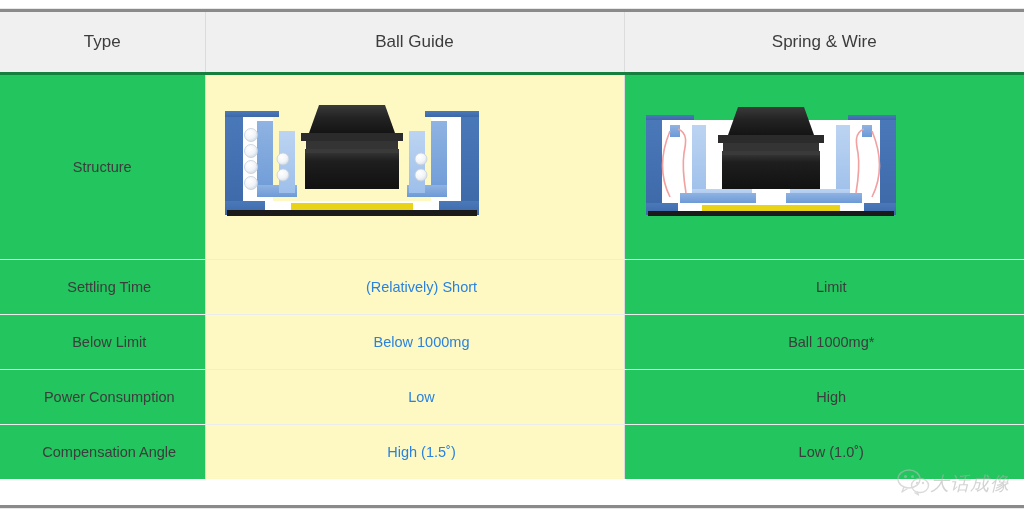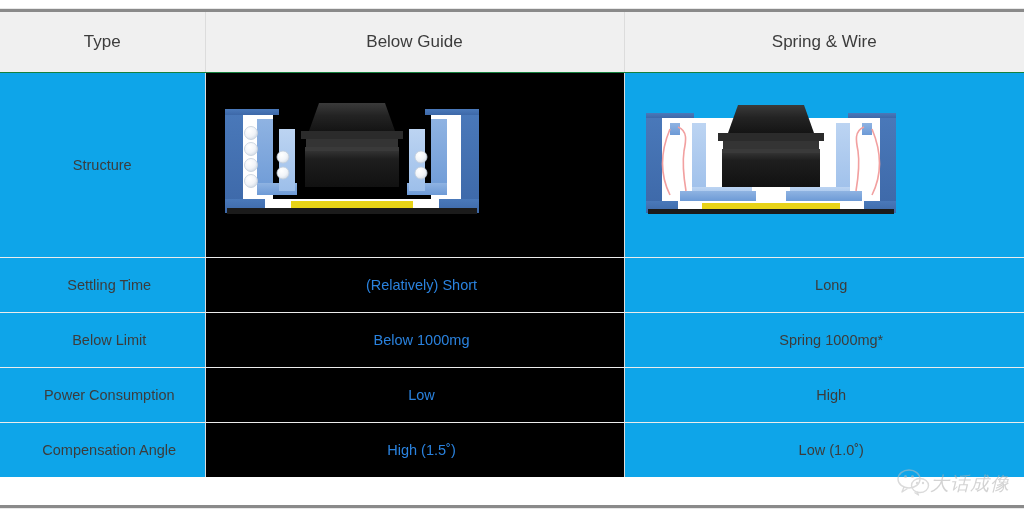--- a/index.html
+++ b/index.html
@@ -61,39 +61,39 @@
   col.c-type    { width: 205px; }
   col.c-ball    { width: 419px; }
   col.c-spring  { width: 400px; }
 
   thead th {
     background: #f0f0f0;
     font-weight: normal;
     color: #3c3c3c;
     font-size: 17px;
     height: 58px;
-    border-bottom: 1px solid #15803d;
+    border-bottom: 3px solid #15803d;
     text-align: center;
     vertical-align: middle;
   }
   thead th.divider-l { border-left: 1px solid #dcdcdc; }
 
   tbody td {
     text-align: center;
     vertical-align: middle;
     font-size: 14.5px;
     color: #3c3c3c;
     border-bottom: 1px solid #ececec;
-    background: #0ea5e9;
+    background: #22c55e;
   }
   tbody tr:last-child td { border-bottom: none; }
   td.divider-l { border-left: 1px solid #dcdcdc; }
 
   td.hl {
-    background: #000000;
+    background: #fef9c3;
     color: #2a82de;
   }
 
   .label-cell { font-size: 14.5px; color: #3c3c3c; }
 
   tr.row-structure td { height: 182px; }
   tr.row-data td { height: 52px; padding-left: 15px; }
 
   
   .diagram {
@@ -132,21 +132,21 @@
     <table class="cmp">
       <colgroup>
         <col class="c-type">
         <col class="c-ball">
         <col class="c-spring">
       </colgroup>
 
       <thead>
         <tr>
           <th>Type</th>
-          <th class="divider-l">Below Guide</th>
+          <th class="divider-l">Ball Guide</th>
           <th class="divider-l">Spring &amp; Wire</th>
         </tr>
       </thead>
 
       <tbody>
 
         <tr class="row-structure">
           <td class="label-cell">Structure</td>
 
           <td class="hl divider-l">
@@ -287,28 +287,28 @@
                 <rect x="76" y="108" width="138" height="6" fill="#e8d317"></rect>
                 <rect x="22" y="114" width="246" height="5" fill="#1b1b1b"></rect>
               </svg>
             </div>
           </td>
         </tr>
 
         <tr class="row-data">
           <td class="label-cell">Settling Time</td>
           <td class="hl divider-l">(Relatively) Short</td>
-          <td class="divider-l">Long</td>
+          <td class="divider-l">Limit</td>
         </tr>
 
 
         <tr class="row-data">
           <td class="label-cell">Below Limit</td>
           <td class="hl divider-l">Below 1000mg</td>
-          <td class="divider-l">Spring 1000mg*</td>
+          <td class="divider-l">Ball 1000mg*</td>
         </tr>
 
         <tr class="row-data">
           <td class="label-cell">Power Consumption</td>
           <td class="hl divider-l">Low</td>
           <td class="divider-l">High</td>
         </tr>
 
         <tr class="row-data">
           <td class="label-cell">Compensation Angle</td>

